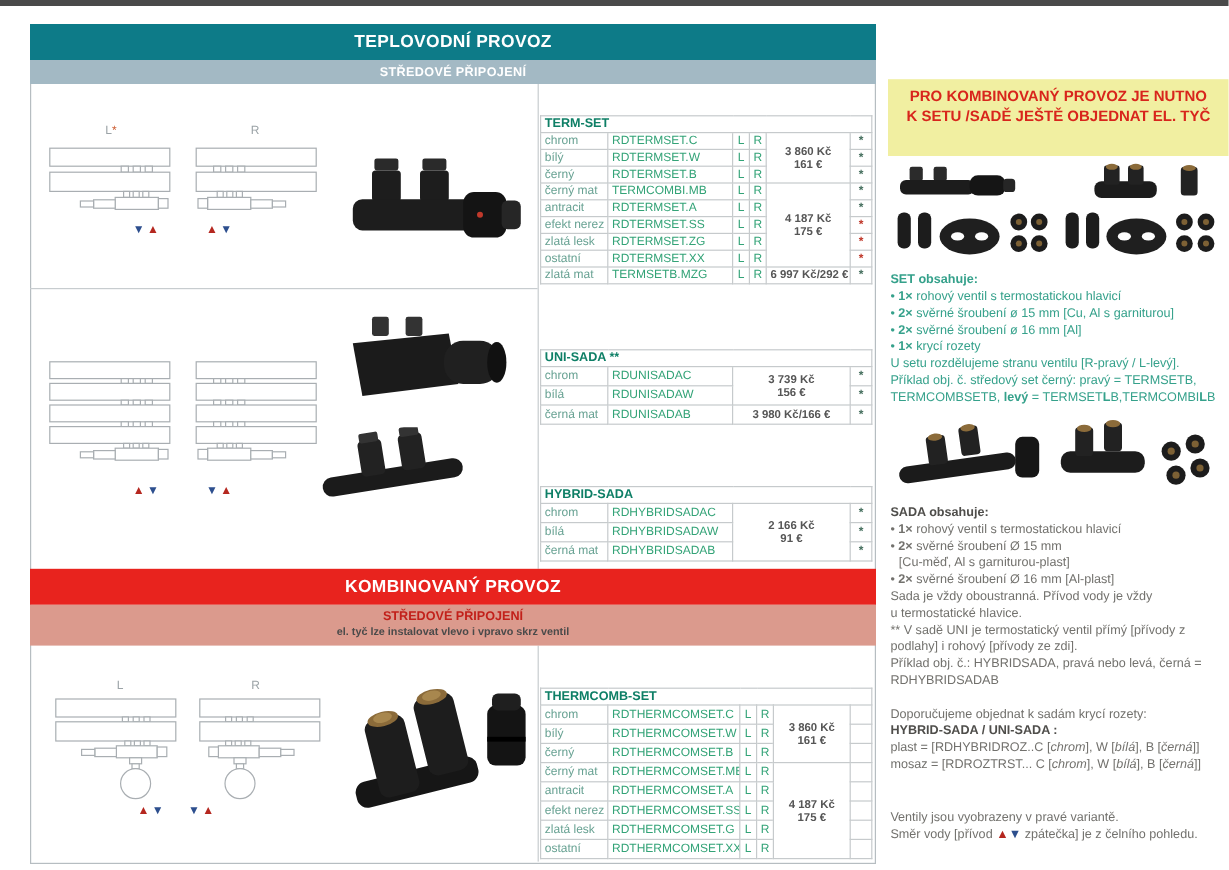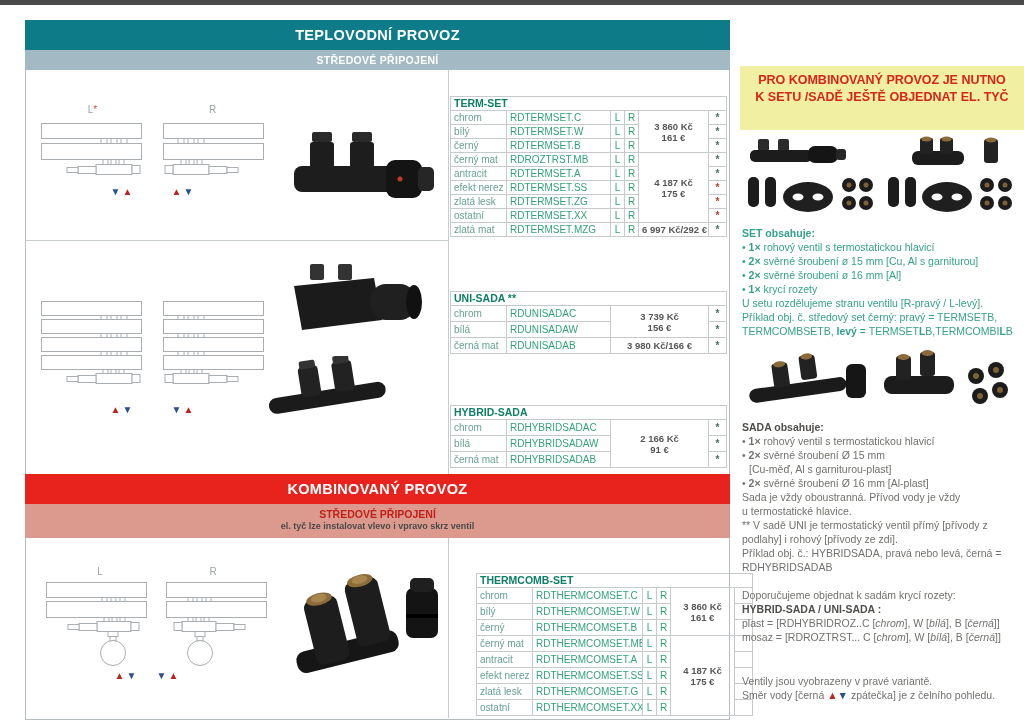--- a/index.html
+++ b/index.html
@@ -265,21 +265,21 @@
     </tr>
     <tr>
       <td class="lbl">černý</td>
       <td class="code">RDTERMSET.B</td>
       <td class="lr">L</td>
       <td class="lr">R</td>
       <td class="star">*</td>
     </tr>
     <tr>
       <td class="lbl">černý mat</td>
-      <td class="code">RDROZTRST.MB</td>
+      <td class="code">TERMCOMBI.MB</td>
       <td class="lr">L</td>
       <td class="lr">R</td>
       <td class="price" rowspan="5">
             <div>4 187 Kč</div>
             <div>175 €</div>
           </td>
       <td class="star">*</td>
     </tr>
     <tr>
       <td class="lbl">antracit</td>
@@ -304,21 +304,21 @@
     </tr>
     <tr>
       <td class="lbl">ostatní</td>
       <td class="code">RDTERMSET.XX</td>
       <td class="lr">L</td>
       <td class="lr">R</td>
       <td class="star red">*</td>
     </tr>
     <tr>
       <td class="lbl">zlatá mat</td>
-      <td class="code">RDTERMSET.MZG</td>
+      <td class="code">TERMSETB.MZG</td>
       <td class="lr">L</td>
       <td class="lr">R</td>
       <td class="price">6 997 Kč/292 €</td>
       <td class="star">*</td>
     </tr>
   </tbody>
     </table>
 
   <table class="ptable abs" style="left:450px;top:291px;">
     <colgroup>
@@ -380,21 +380,21 @@
       <td class="star">*</td>
     </tr>
     <tr style="height:16px;">
       <td class="lbl">černá mat</td>
       <td class="code">RDHYBRIDSADAB</td>
       <td class="star">*</td>
     </tr>
   </tbody>
     </table>
 
-  <table class="ptable abs" style="left:476px;top:573px;">
+  <table class="ptable abs" style="left:450px;top:573px;">
     <colgroup>
         <col style="width:56px">
         <col style="width:110px">
         <col style="width:14px">
         <col style="width:14px">
         <col style="width:64px">
         <col style="width:18px">
       </colgroup>
     <tbody>
         <tr class="t-title">
@@ -568,16 +568,16 @@
 
   <div class="abs tblock gray-c" style="left:742px;top:588px;">
     <div><span>Doporučujeme objednat k sadám krycí rozety:</span></div>
     <div style="color:#4f4e4b;"><span style="font-weight: 700;">HYBRID-SADA / UNI-SADA :</span></div>
     <div><span>plast = [RDHYBRIDROZ..C [</span><span style="font-style: italic;">chrom</span><span>], W [</span><span style="font-style: italic;">bílá</span><span>], B [</span><span style="font-style: italic;">černá</span><span>]]</span></div>
     <div><span>mosaz = [RDROZTRST...  C [</span><span style="font-style: italic;">chrom</span><span>], W [</span><span style="font-style: italic;">bílá</span><span>], B [</span><span style="font-style: italic;">černá</span><span>]]</span></div>
   </div>
 
   <div class="abs tblock gray-c" style="left:742px;top:674px;">
     <div><span>Ventily jsou vyobrazeny v pravé variantě.</span></div>
-    <div><span>Směr vody [černá </span><span style="color: rgb(181, 39, 31);">▲</span><span style="color: rgb(45, 79, 142);">▼</span><span> zpátečka] je z čelního pohledu.</span></div>
+    <div><span>Směr vody [přívod </span><span style="color: rgb(181, 39, 31);">▲</span><span style="color: rgb(45, 79, 142);">▼</span><span> zpátečka] je z čelního pohledu.</span></div>
   </div>
 
 </div>
 
 </body></html>

